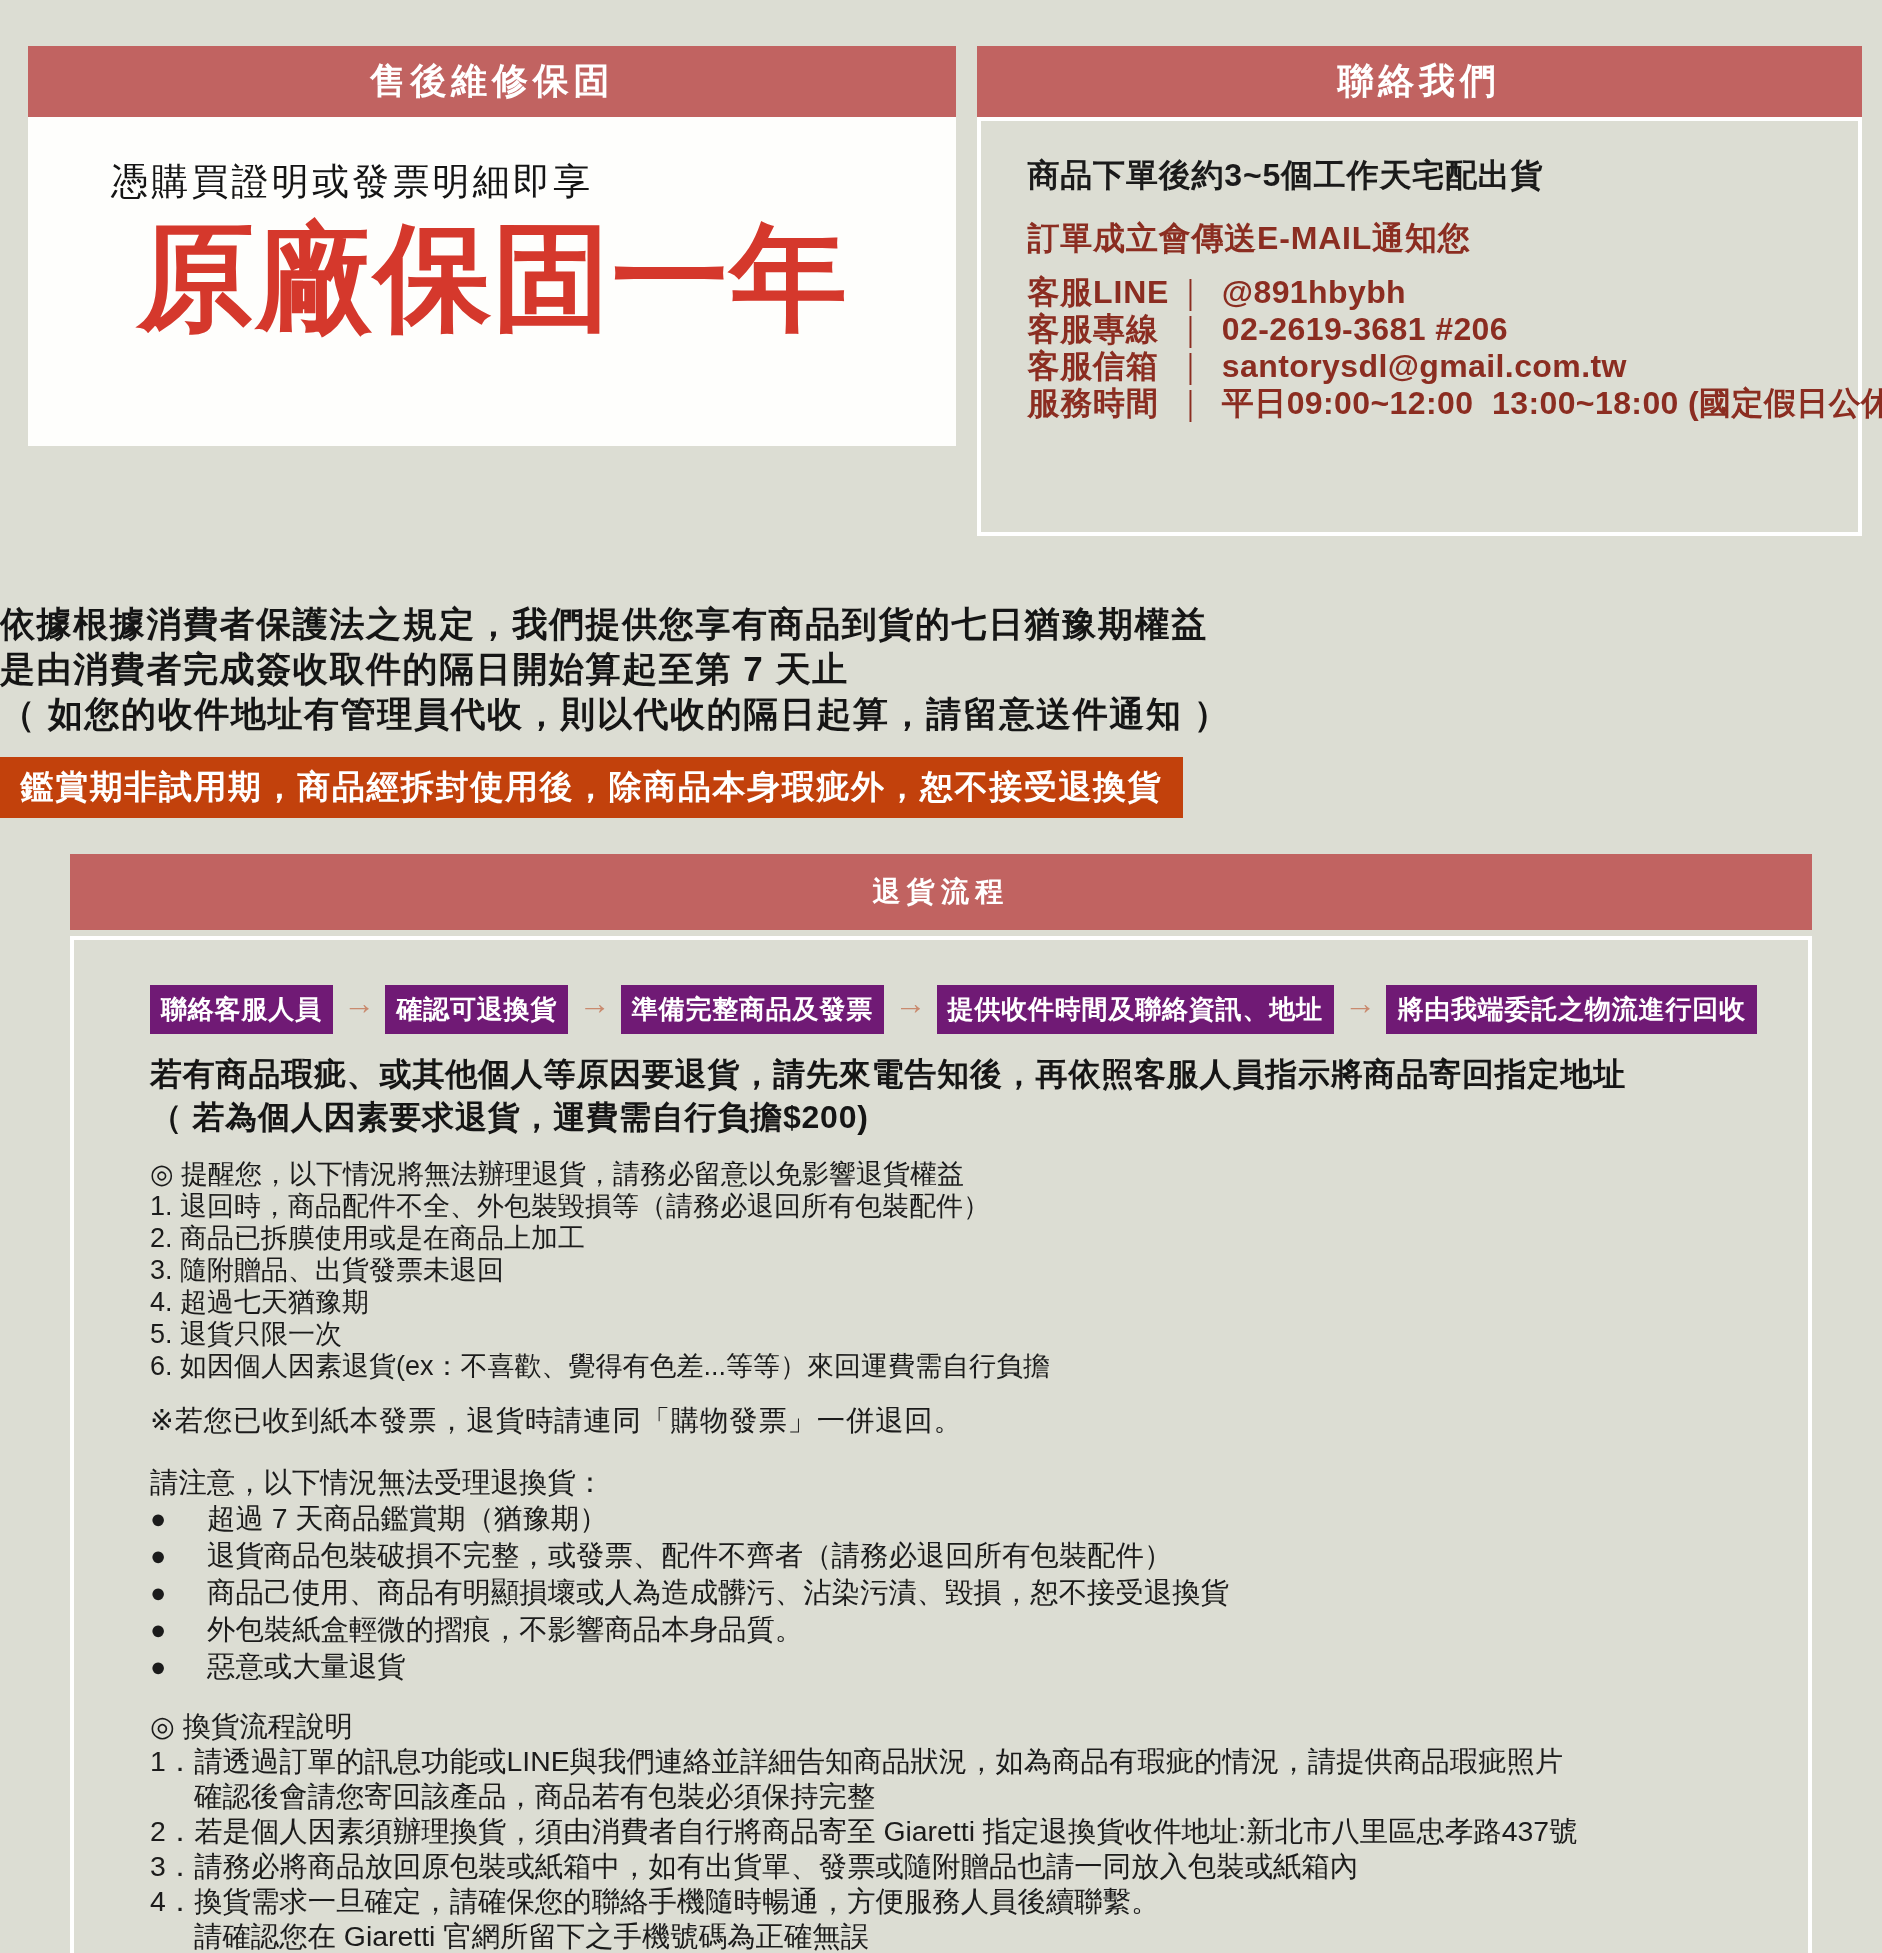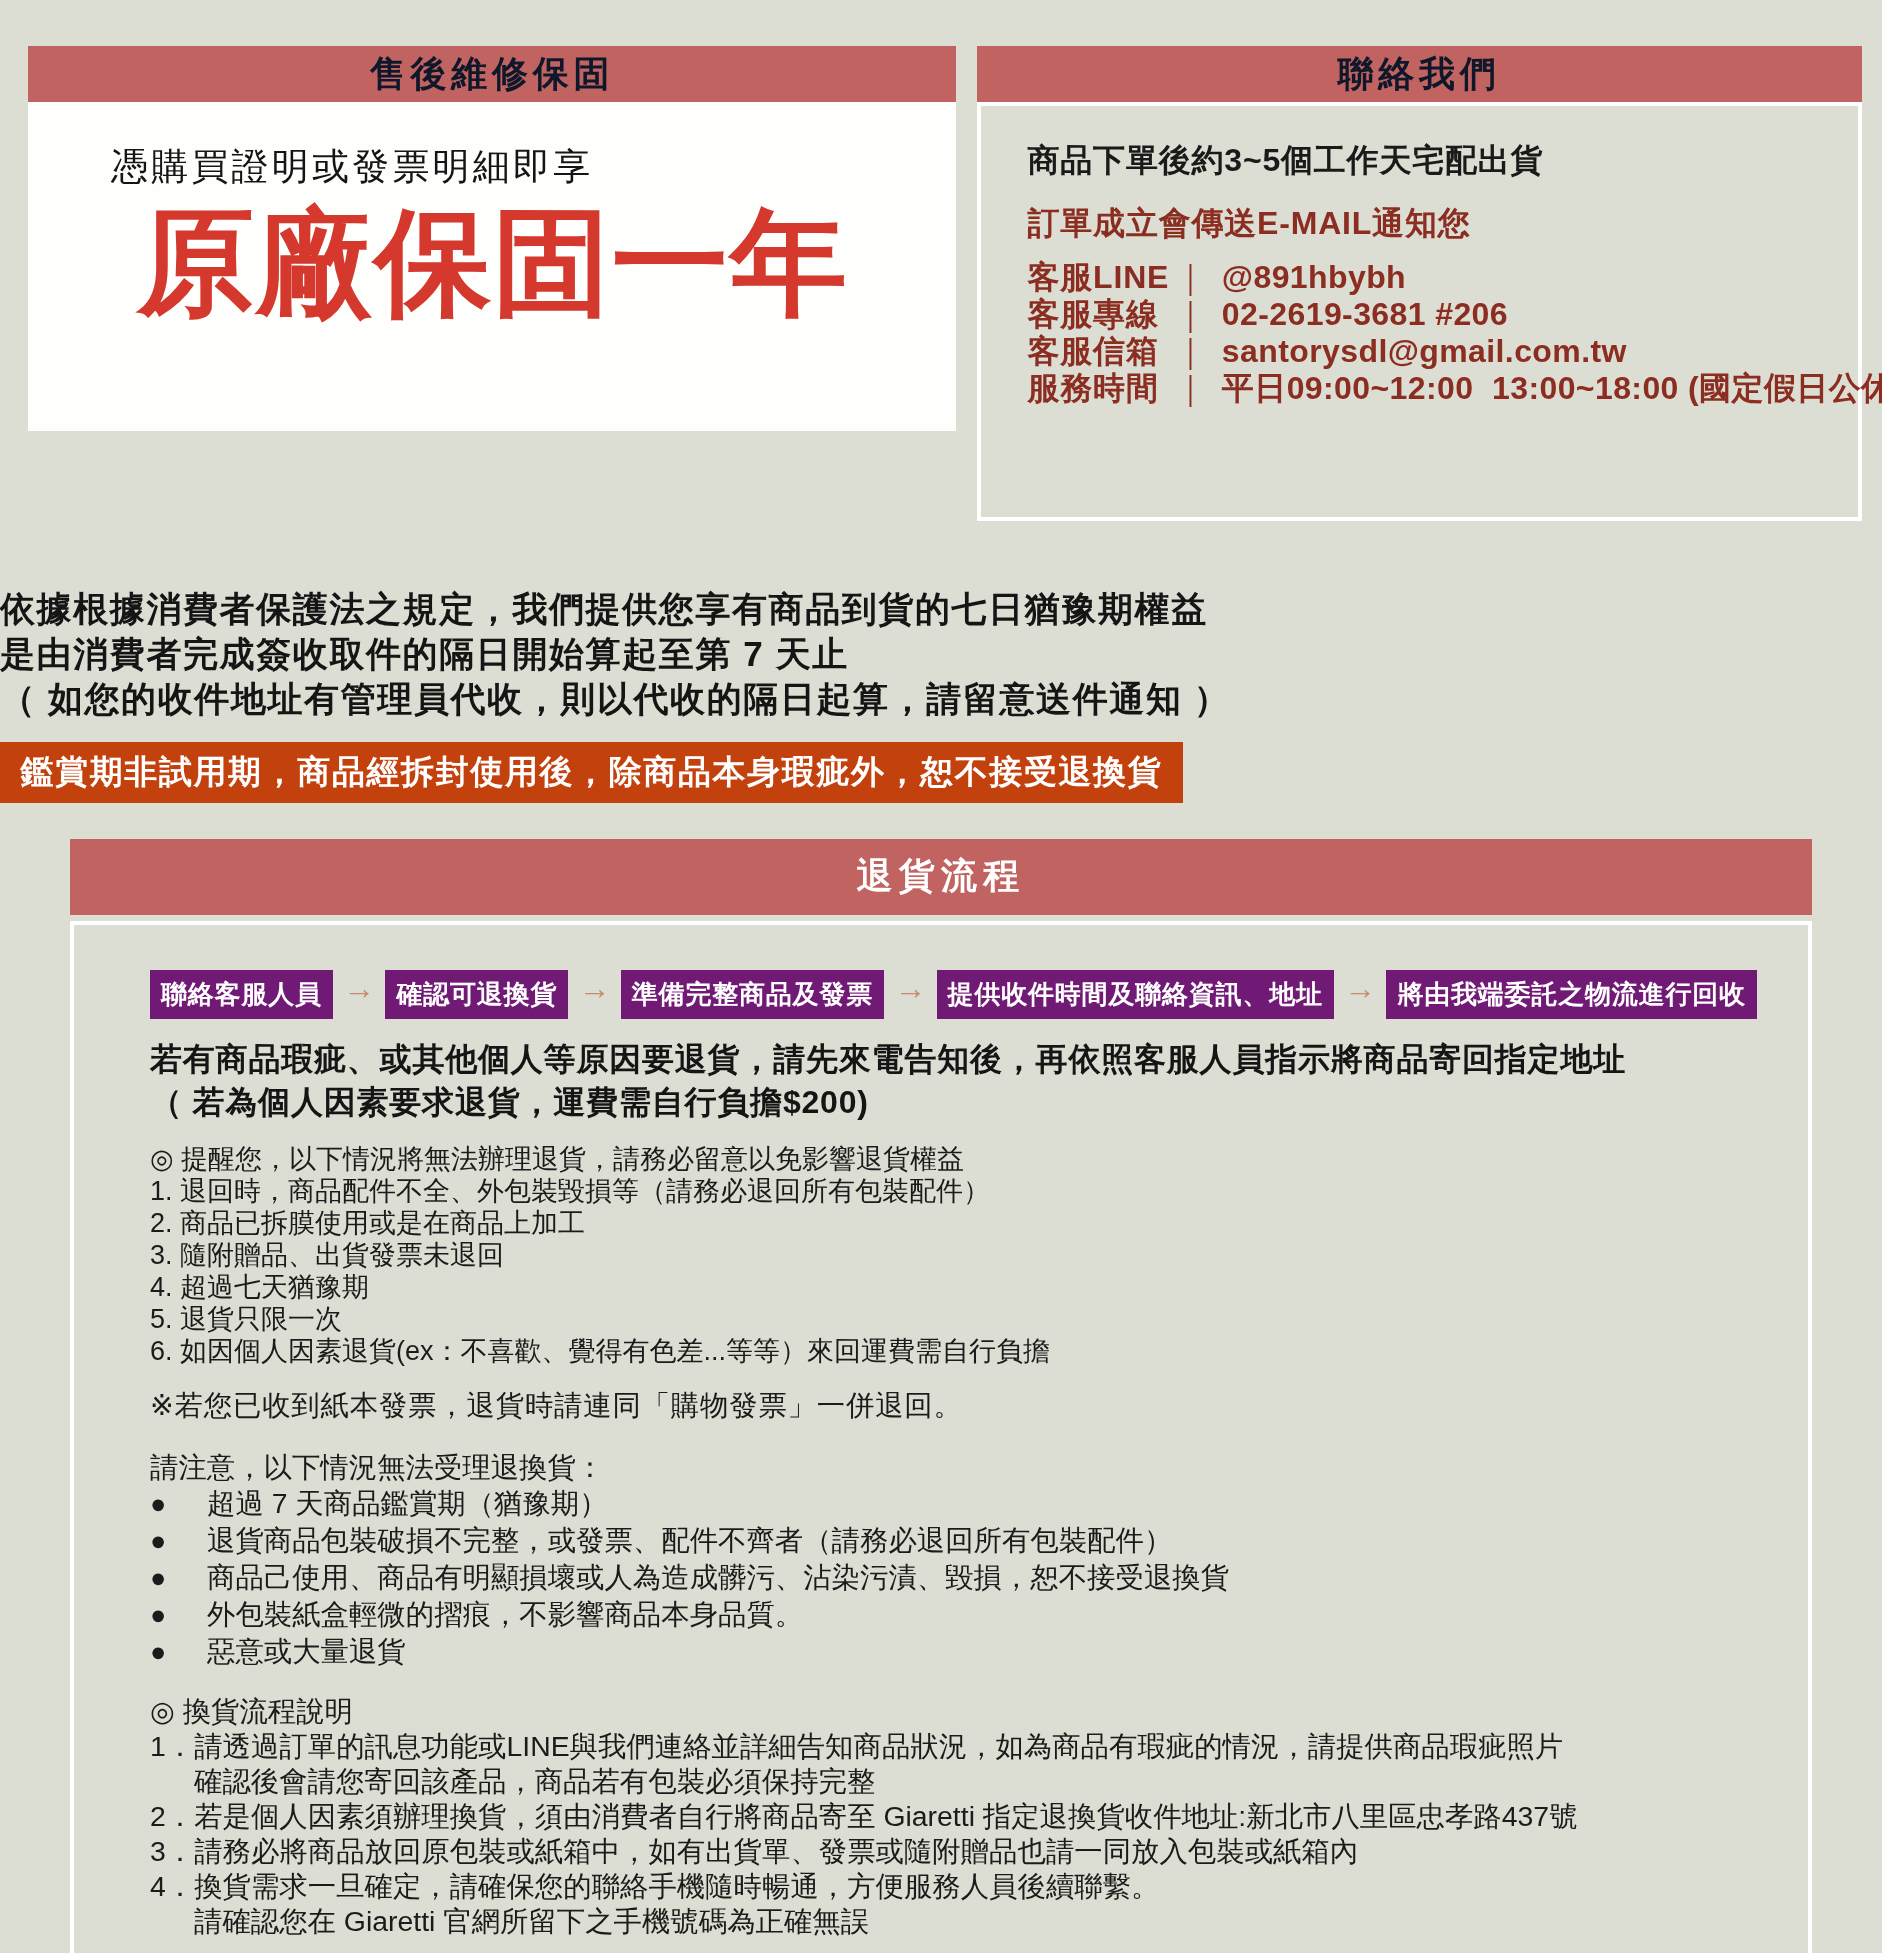--- a/index.html
+++ b/index.html
@@ -7,21 +7,21 @@
     width:1883px;height:1954px;
     background:#dcddd3;
     font-family:"Liberation Sans","DejaVu Sans",sans-serif;
     color:#141414;
     overflow:hidden;
     position:relative;
   }
   
   .top-row{display:flex;gap:20.5px;padding:46px 22px 0 28px;}
   .card-hdr{
-    height:56px;background:#c16361;color:#0f172a;
+    height:71px;background:#c16361;color:#ffffff;
     display:flex;align-items:center;justify-content:center;
     font-weight:bold;font-size:36px;letter-spacing:4.7px;
   }
   .warranty-card{width:928px;flex:none;}
   .warranty-body{background:#fefefc;height:329px;box-sizing:border-box;padding-top:40px;}
   .warranty-sub{font-size:37px;font-weight:normal;padding-left:83px;letter-spacing:3.2px;color:#151515;}
   .warranty-headline{
     font-size:117px;font-weight:bold;color:#d5382c;
     padding-left:109px;line-height:1.12;margin-top:4.7px;letter-spacing:1.6px;
     white-space:nowrap;
@@ -43,21 +43,21 @@
   .middle-line{font-size:35px;font-weight:bold;line-height:45px;color:#151515;letter-spacing:1.6px;}
   .banner{
     display:inline-block;background:#c2410c;color:#fff;
     font-size:33px;font-weight:bold;padding:8px 20.5px;margin-top:20.5px;letter-spacing:1.6px;
   }
   
   .section{margin:36px 71px 0 70px;}
   .section-hdr{
     height:76px;background:#c16361;color:#fff;
     display:flex;align-items:center;justify-content:center;
-    font-weight:bold;font-size:36px;letter-spacing:6.3px;
+    font-weight:bold;font-size:28px;letter-spacing:6.3px;
   }
   .section-body{
     border:4.7px solid #fff;margin-top:6.3px;
     height:1090px;box-sizing:border-box;
     padding:33px 32px 0 76px;overflow:hidden;
   }
   .flow{display:flex;align-items:center;font-weight:bold;white-space:nowrap;}
   .flow-chip{background:#701a75;color:#fff;font-size:26px;padding:7.1px 11px;flex:none;letter-spacing:0.8px;margin-top:12px;}
   .flow-arrow{color:#c98a6e;font-size:32px;padding:0 10.3px;flex:none;}
   .intro{font-size:32px;font-weight:bold;line-height:43px;margin-top:19px;color:#151515;letter-spacing:0.8px;}

